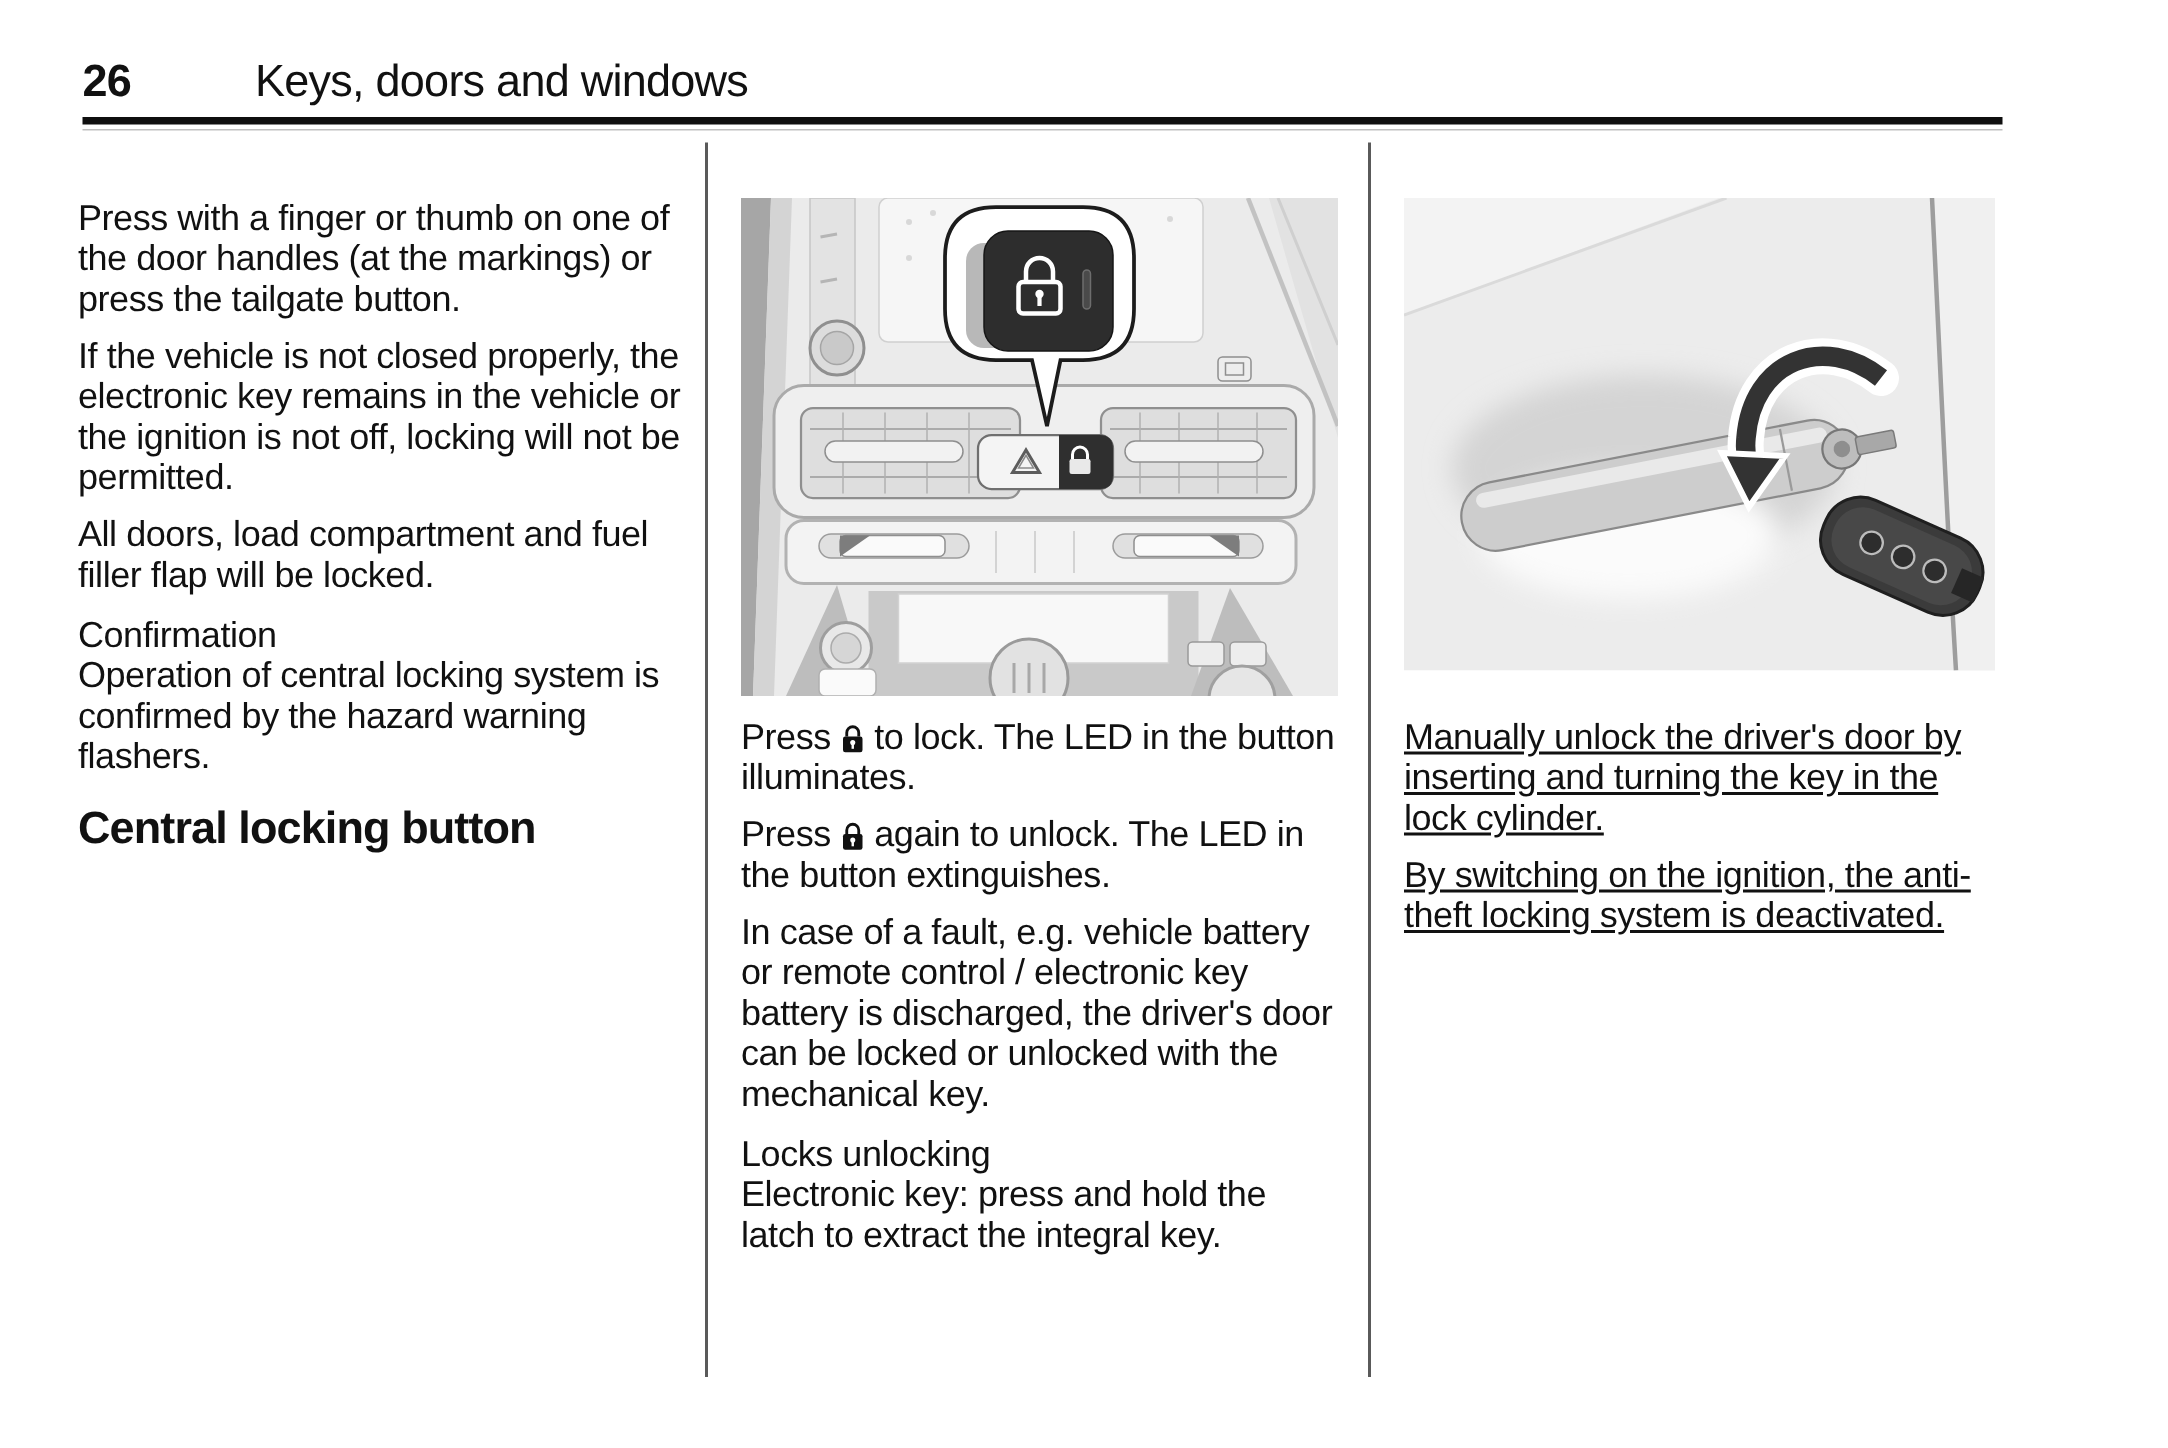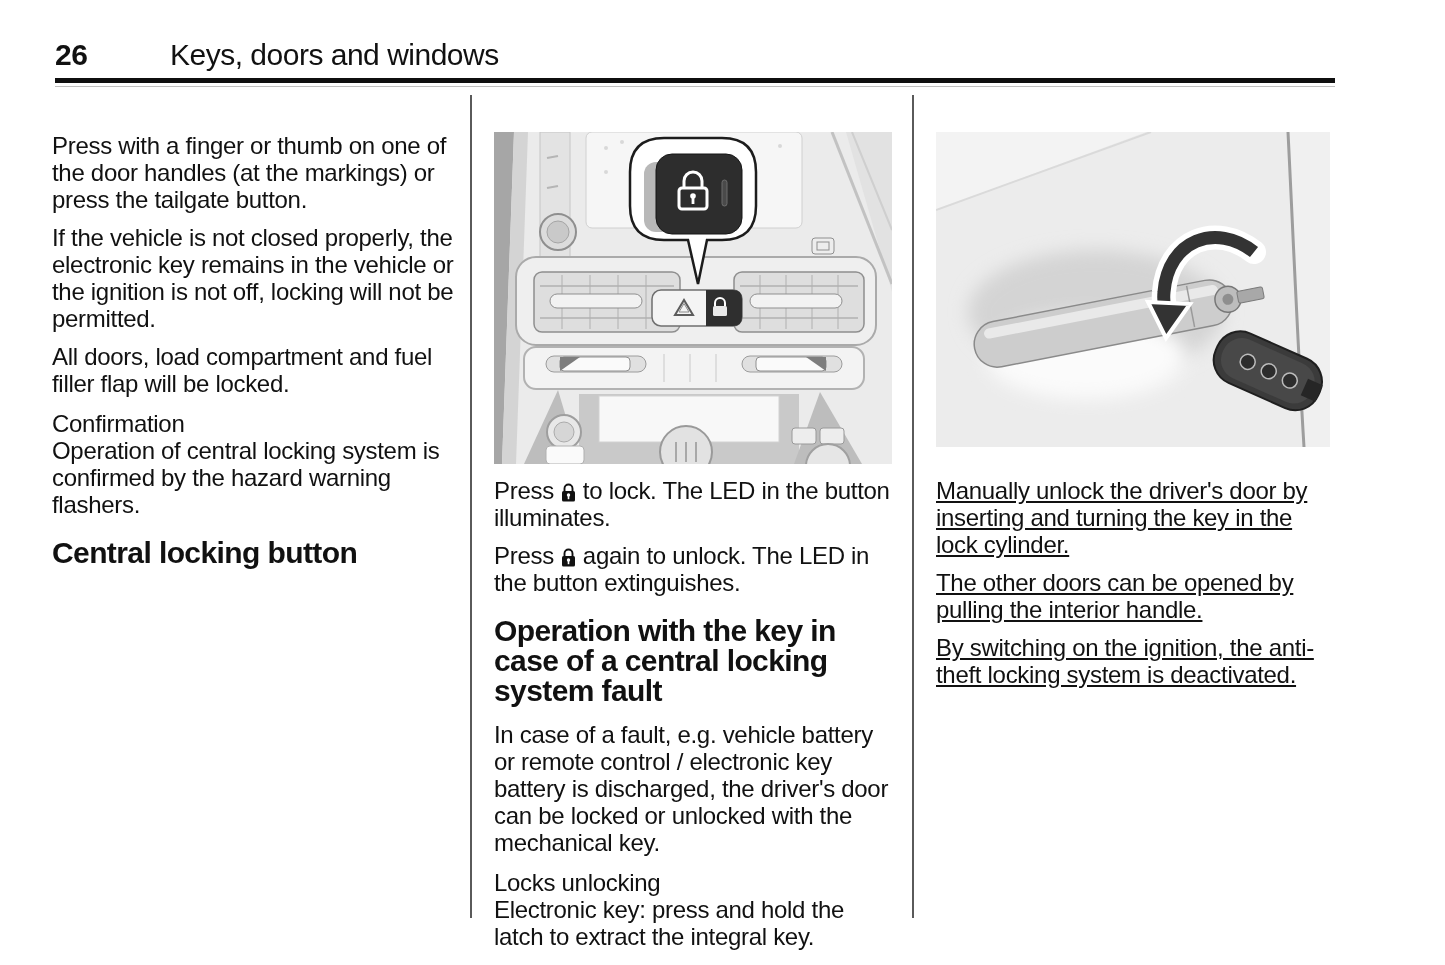--- a/index.html
+++ b/index.html
@@ -174,21 +174,20 @@
           <rect x="7.7" y="13.8" width="1.6" height="3.4" fill="#fff"></rect>
         </svg><span>to lock. The LED in the button illuminates.</span></p>
 
     <p><span>Press</span><svg class="lockglyph" width="17" height="21" viewBox="0 0 17 21">
           <path d="M4.5,9 V6.5 a4,4 0 0 1 8,0 V9" fill="none" stroke="#111" stroke-width="1.9"></path>
           <rect x="2" y="9" width="13" height="10.5" rx="1.5" fill="#111"></rect>
           <circle cx="8.5" cy="13" r="1.7" fill="#fff"></circle>
           <rect x="7.7" y="13.8" width="1.6" height="3.4" fill="#fff"></rect>
         </svg><span>again to unlock. The LED in the button extinguishes.</span></p>
 
-    <h2 class="sec">Operation with the key in case of a central locking system fault</h2>
     <p>In case of a fault, e.g. vehicle battery or remote control / electronic key battery is discharged, the driver's door can be locked or unlocked with the mechanical key.</p>
     <h3 class="sub">Locks unlocking</h3>
     <p>Electronic key: press and hold the latch to extract the integral key.</p>
   </div>
 
   <div class="col c3">
 
     <figure>
       <svg width="394" height="315" viewBox="0 0 394 315">
         <defs>
@@ -226,17 +225,16 @@
 
         <g>
           <path d="M318,120 C280,90 232,108 228,160 C227,170 229,178 232,184" fill="none" stroke="#ffffff" stroke-width="24" stroke-linecap="round"></path>
           <path d="M318,120 C280,90 232,108 228,160 C227,170 229,178 232,184" fill="none" stroke="#333333" stroke-width="13"></path>
           <polygon points="212,170 254,172 230,206" fill="#333333" stroke="#ffffff" stroke-width="4"></polygon>
         </g>
       </svg>
     </figure>
 
     <p>Manually unlock the driver's door by inserting and turning the key in the lock cylinder.</p>
-    <p>The other doors can be opened by pulling the interior handle.</p>
     <p>By switching on the ignition, the anti-theft locking system is deactivated.</p>
   </div>
 
 </div>
 
 </body></html>

